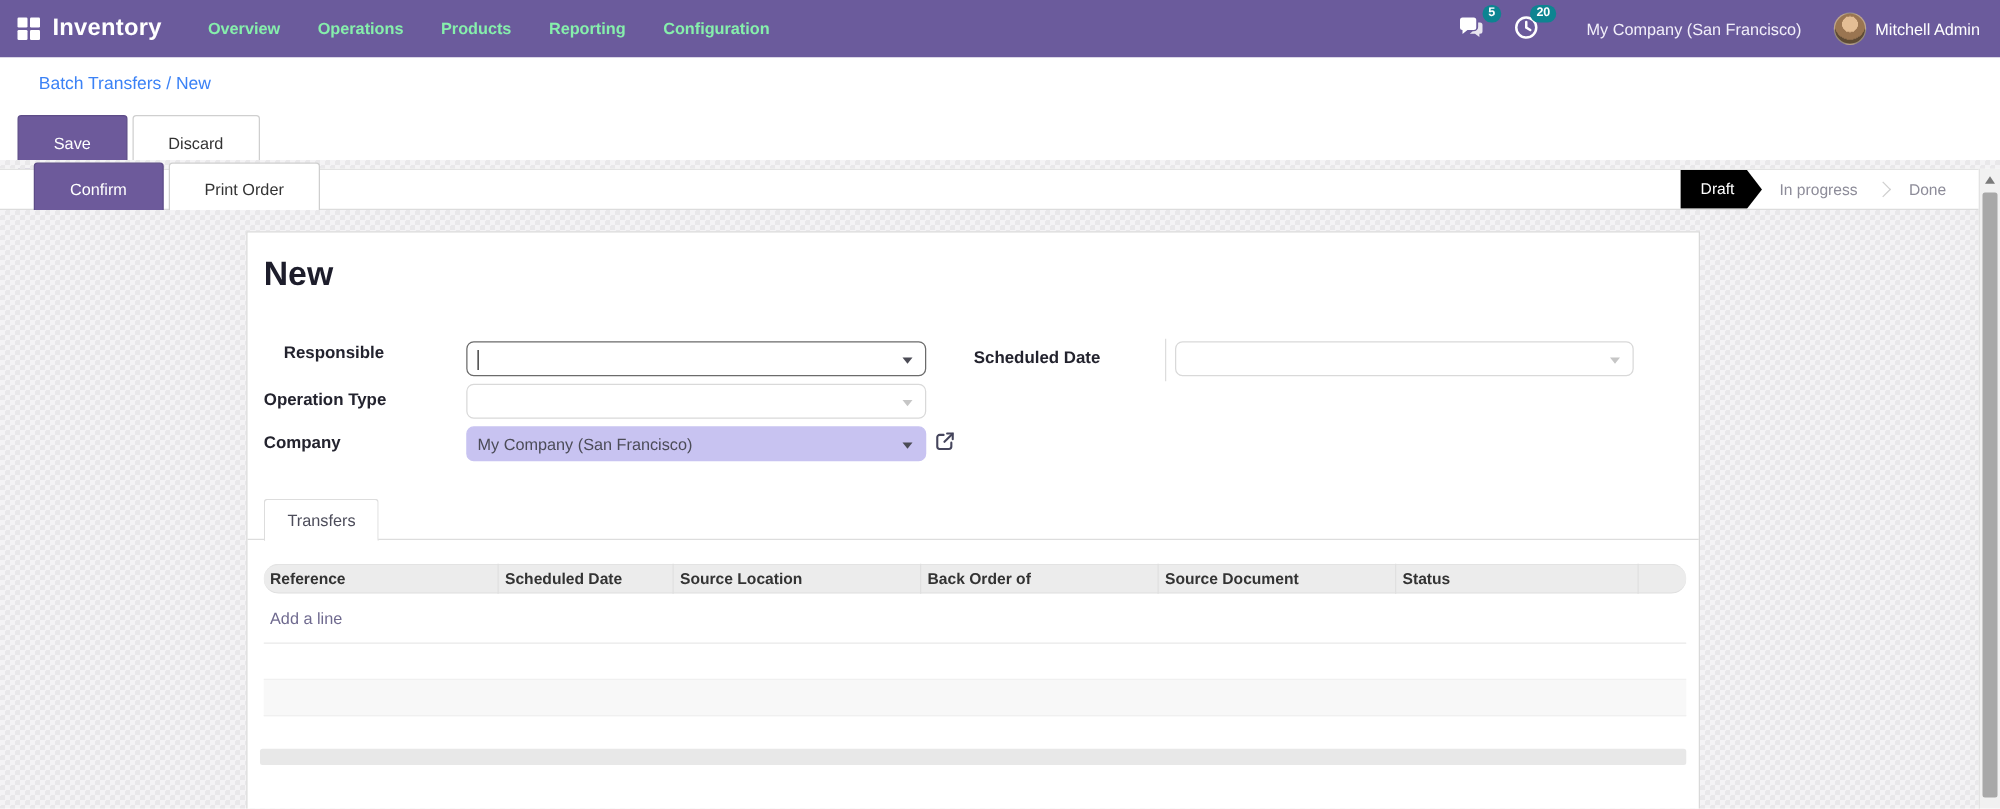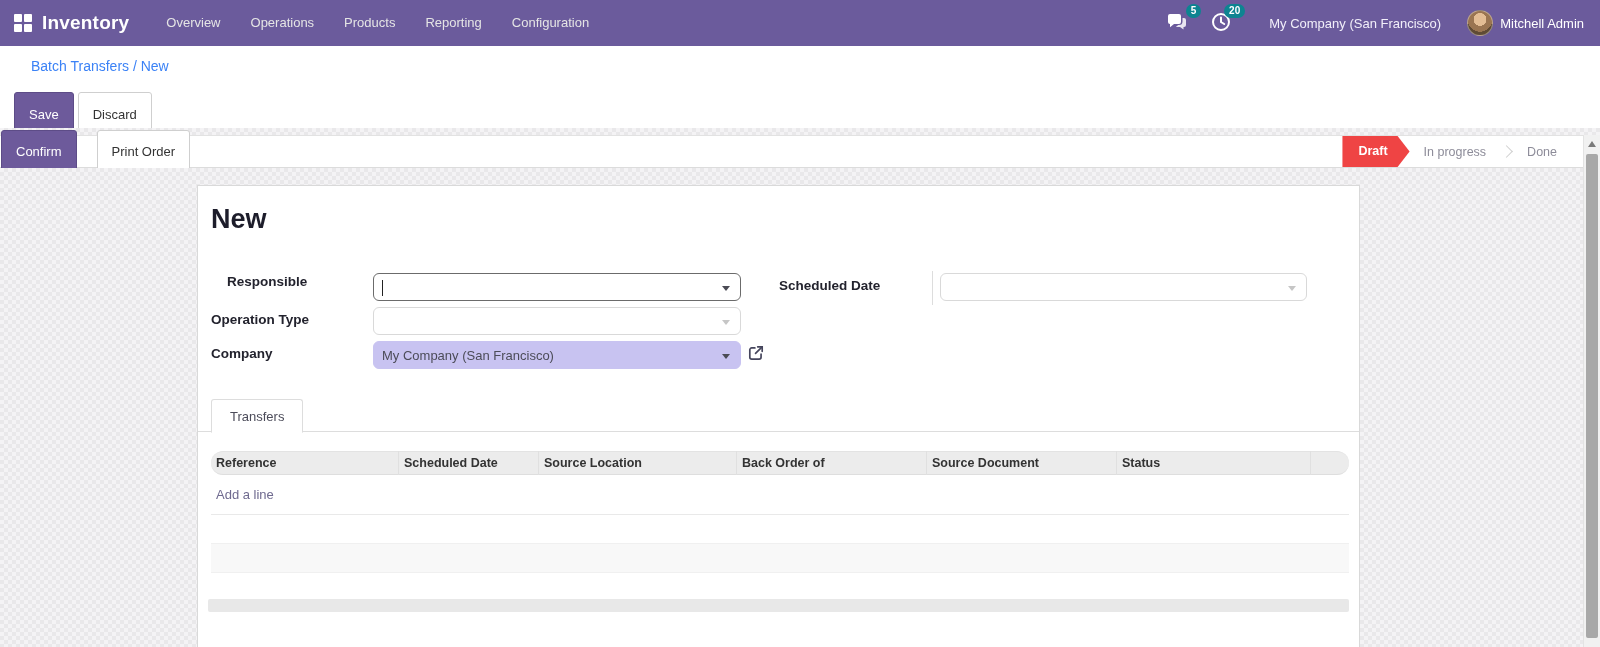--- a/index.html
+++ b/index.html
@@ -7,57 +7,57 @@
     font-family:"Liberation Sans", sans-serif; background:#fff; }
   .page { position:relative; width:1600px; height:647px; }
 
   
   .topnav { position:absolute; top:0; left:0; width:1600px; height:46px;
     background:#6b5b9c; display:flex; align-items:center; color:#fff; }
   .apps-icon { width:18px; height:18px; margin:0 10px 0 14px; display:grid;
     grid-template-columns:8px 8px; grid-template-rows:8px 8px; gap:2px; cursor:pointer; }
   .apps-icon span { background:#fff; border-radius:1px; }
   .brand { font-size:19px; font-weight:600; letter-spacing:.2px; margin-right:22px; cursor:pointer; }
-  .nav-item { font-size:13px; padding:0 15px; line-height:46px; color:#e5e5e5; cursor:pointer; }
+  .nav-item { font-size:13px; padding:0 15px; line-height:46px; color:#86efac; cursor:pointer;font-weight:bold; }
   .nav-spacer { flex:1; }
   .nav-icon-wrap { position:relative; width:26px; height:26px; margin-right:18px; cursor:pointer; }
   .nav-icon-wrap svg { display:block; }
   .badge { position:absolute; top:-6px; right:-10px; background:#0d8491; color:#fff;
     font-size:10px; font-weight:700; line-height:14px; padding:0 5px; border-radius:8px; }
   .nav-company { font-size:13px; color:#f2effa; margin:0 26px 0 16px; cursor:pointer; }
   .avatar { width:26px; height:26px; border-radius:50%; margin-right:7px; cursor:pointer;
     background:radial-gradient(circle at 50% 35%, #e3bd94 0 32%, #9a7551 33% 62%, #5f4b34 63%);
     border:1px solid rgba(255,255,255,.35); }
   .nav-user { font-size:13px; color:#fff; margin-right:16px; cursor:pointer; }
 
   
   .controlpanel { position:absolute; top:46px; left:0; width:1600px; height:82px; background:#fff; }
   .breadcrumb { position:absolute; top:12px; left:14px; font-size:14px; color:#3b82f6;margin-left:17px; }
   .breadcrumb .bc-link { cursor:pointer; }
   .cp-buttons { position:absolute; top:46px; left:14px; display:flex; gap:4px; }
-  .btn { font-size:13px; height:44px; padding:0 14px; border-radius:3px; cursor:pointer;
+  .btn { font-size:13px; height:44px; padding:0 28px; border-radius:3px; cursor:pointer;
     display:inline-flex; align-items:center; }
   .btn-primary { background:#6d5a9b; border:1px solid #5d4c87; color:#fff; }
   .btn-secondary { background:#fff; border:1px solid #cfcfcf; color:#333; }
 
   
   .checkered { background-color:#f4f3f5;
     background-image:
       linear-gradient(45deg,#e9e8ea 25%,transparent 25%,transparent 75%,#e9e8ea 75%),
       linear-gradient(45deg,#e9e8ea 25%,transparent 25%,transparent 75%,#e9e8ea 75%);
     background-size:8px 8px; background-position:0 0,4px 4px; }
   .gapstrip { position:absolute; top:128px; left:0; width:1600px; height:7px; }
 
   
   .statusbar { position:absolute; top:135px; left:0; width:1583px; height:33px; background:#fff;
     border-top:1px solid #e2e2e2; border-bottom:1px solid #dcdcdc;
     display:flex; align-items:center; }
-  .sb-left { display:flex; gap:20px; margin-left:1px; }
+  .sb-left { display:flex; gap:4px; margin-left:27px; }
   .sb-right { margin-left:auto; display:flex; align-items:center; margin-right:12px; }
-  .step-active { background:#ef4444; color:#fff; font-size:12.5px; font-weight:700;
+  .step-active { background:#000000; color:#fff; font-size:12.5px; font-weight:400;
     height:31px; line-height:31px; padding:0 22px 0 16px; cursor:pointer;
     clip-path:polygon(0 0, calc(100% - 12px) 0, 100% 50%, calc(100% - 12px) 100%, 0 100%); }
   .step { color:#8d8c99; font-size:12.5px; padding:0 14px; cursor:pointer; }
   .chev { width:9px; height:9px; border-top:1px solid #cfcfcf; border-right:1px solid #cfcfcf;
     transform:rotate(45deg); margin:0 2px; }
 
   
   .content { position:absolute; top:168px; left:0; width:1583px; height:479px; overflow:hidden; }
   .sheet { position:absolute; top:17px; left:197px; width:1163px; height:600px;
     background:#fff; border:1px solid #d9d9d9; }

